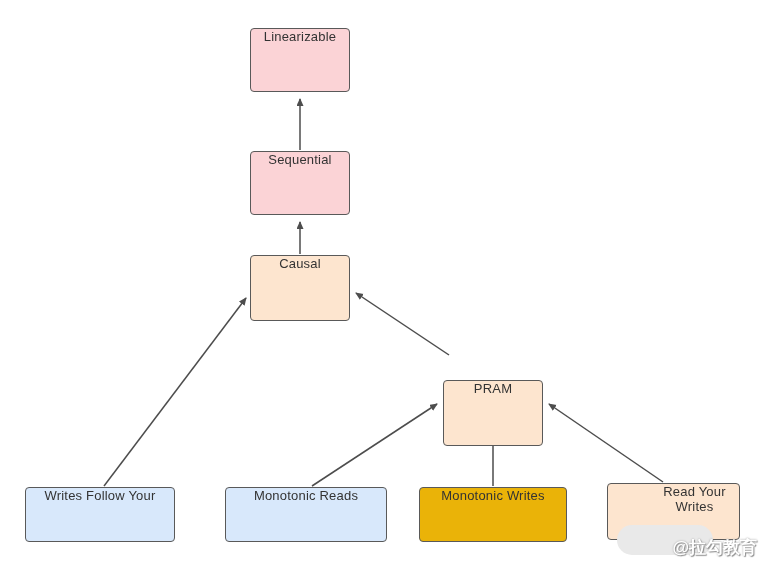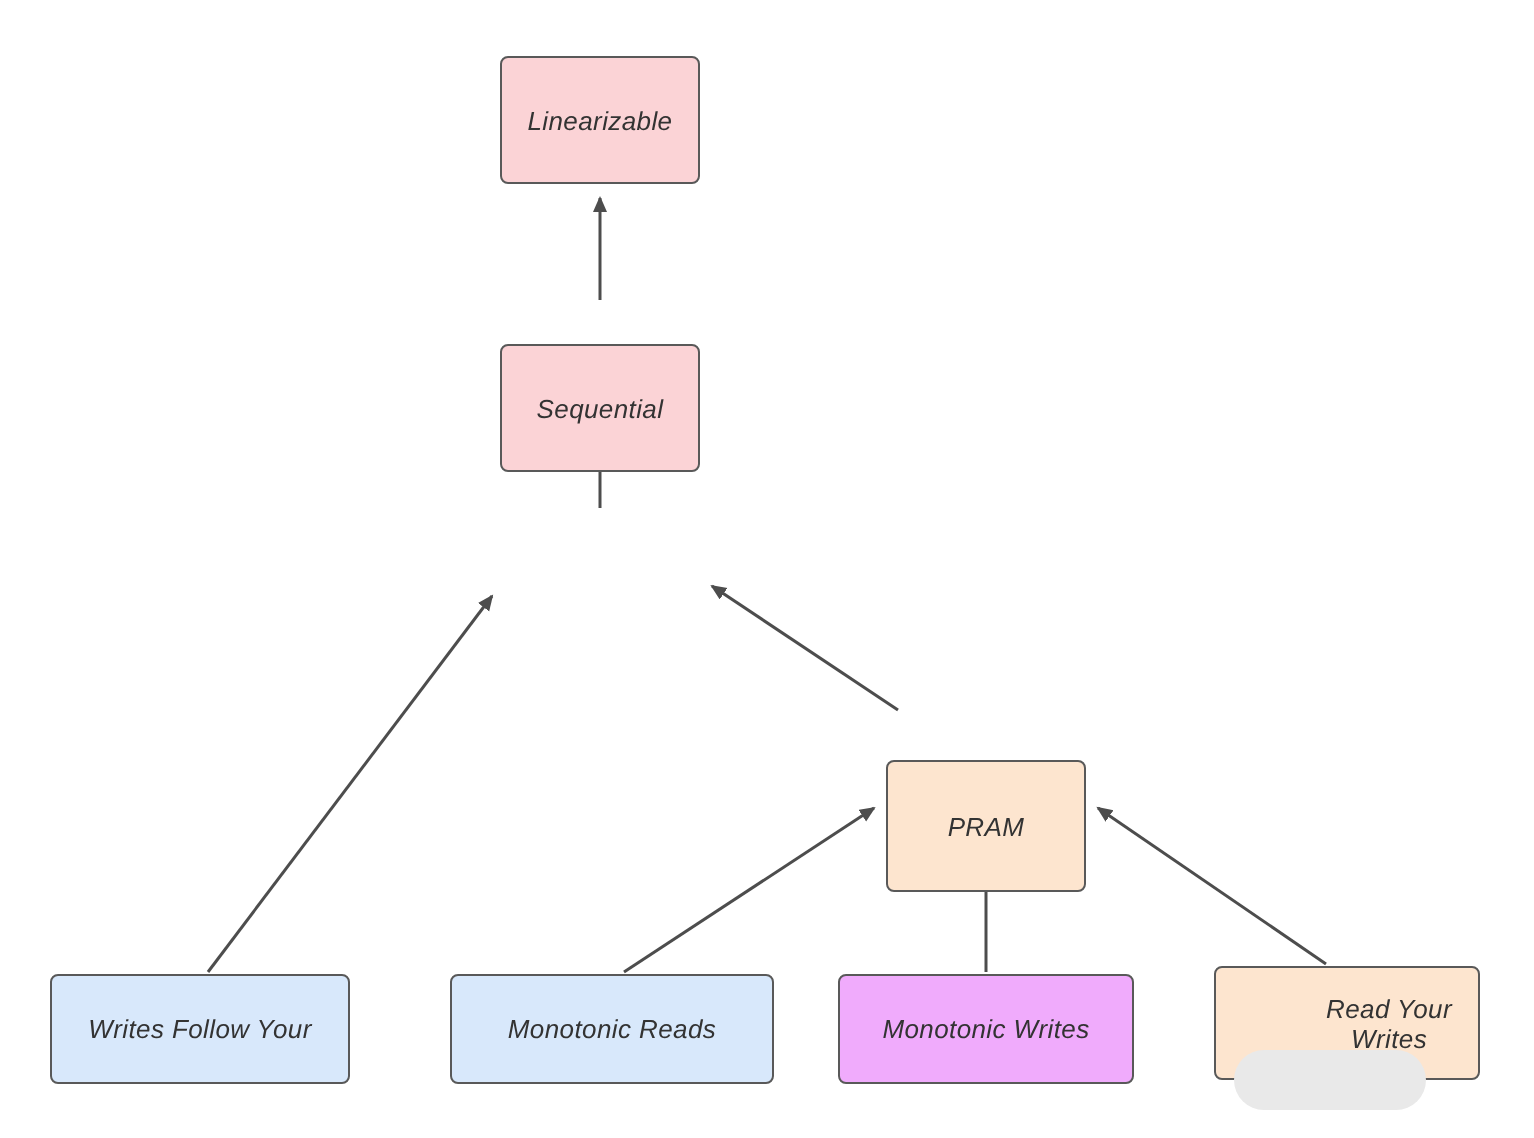--- a/index.html
+++ b/index.html
@@ -6,28 +6,27 @@
   #canvas{
     position:relative;
     width:767px;height:569px;
     background:#ffffff;
     font-family:"Liberation Sans","DejaVu Sans",sans-serif;
     overflow:hidden;
   }
   #edges{position:absolute;left:0;top:0;width:767px;height:569px;}
   .node{
     position:absolute;
-    display:flex;align-items:center;justify-content:center;
+    display:flex;justify-content:center;
     border:1.5px solid #595959;
     border-radius:4px;
     font-size:13px;color:#333333;
     text-align:center;
     box-sizing:border-box;
     letter-spacing:.2px;
-    font-style:italic;
   }
   
   .n-linearizable{left:250px;top:28px;width:100px;height:64px;}
   .n-sequential{left:250px;top:151px;width:100px;height:64px;}
   .n-causal{left:250px;top:255px;width:100px;height:66px;}
   .n-pram{left:443px;top:348px;width:100px;height:66px;}
   .n-wfr{left:25px;top:487px;width:150px;height:55px;}
   .n-mr{left:225px;top:487px;width:162px;height:55px;}
   .n-mw{left:419px;top:487px;width:148px;height:55px;}
   .n-ryw{left:607px;top:483px;width:133px;height:57px;}
@@ -75,42 +74,46 @@
 
     <line x1="493" y1="486" x2="493" y2="421" stroke="#4d4d4d" stroke-width="1.5" marker-end="url(#arrowhead)"></line>
 
     <line x1="663" y1="482" x2="549" y2="404" stroke="#4d4d4d" stroke-width="1.5" marker-end="url(#arrowhead)"></line>
   </svg>
 
   <div class="node n-linearizable" style="background: rgb(251, 211, 214);">
     <span>Linearizable</span>
   </div>
 
-  <div class="node n-sequential" style="background: rgb(251, 211, 214); margin-top: 21px;">
+  <div class="node n-sequential" style="background: rgb(251, 211, 214);">
     <span>Sequential</span>
   </div>
 
+  <div class="node n-causal" style="background: rgb(253, 229, 207);">
+    <span>Causal</span>
+  </div>
 
   <div class="node n-pram" style="background: rgb(253, 229, 207); margin-top: 32px;">
     <span>PRAM</span>
   </div>
 
   <div class="node n-wfr" style="background: rgb(216, 232, 251);">
     <span>Writes Follow Your</span>
   </div>
 
   <div class="node n-mr" style="background: rgb(216, 232, 251);">
     <span>Monotonic Reads</span>
   </div>
 
-  <div class="node n-mw" style="background: #f0abfc;">
+  <div class="node n-mw" style="background: #eab308;">
     <span>Monotonic Writes</span>
   </div>
 
   <div class="node n-ryw" style="background: rgb(253, 229, 207); padding-left: 42px;">
     <span>Read Your Writes</span>
   </div>
 
   <div class="watermark">
     <div class="blob"></div>
+    <div class="wm-text">@拉勾教育</div>
   </div>
 
 </div>
 
 </body></html>

